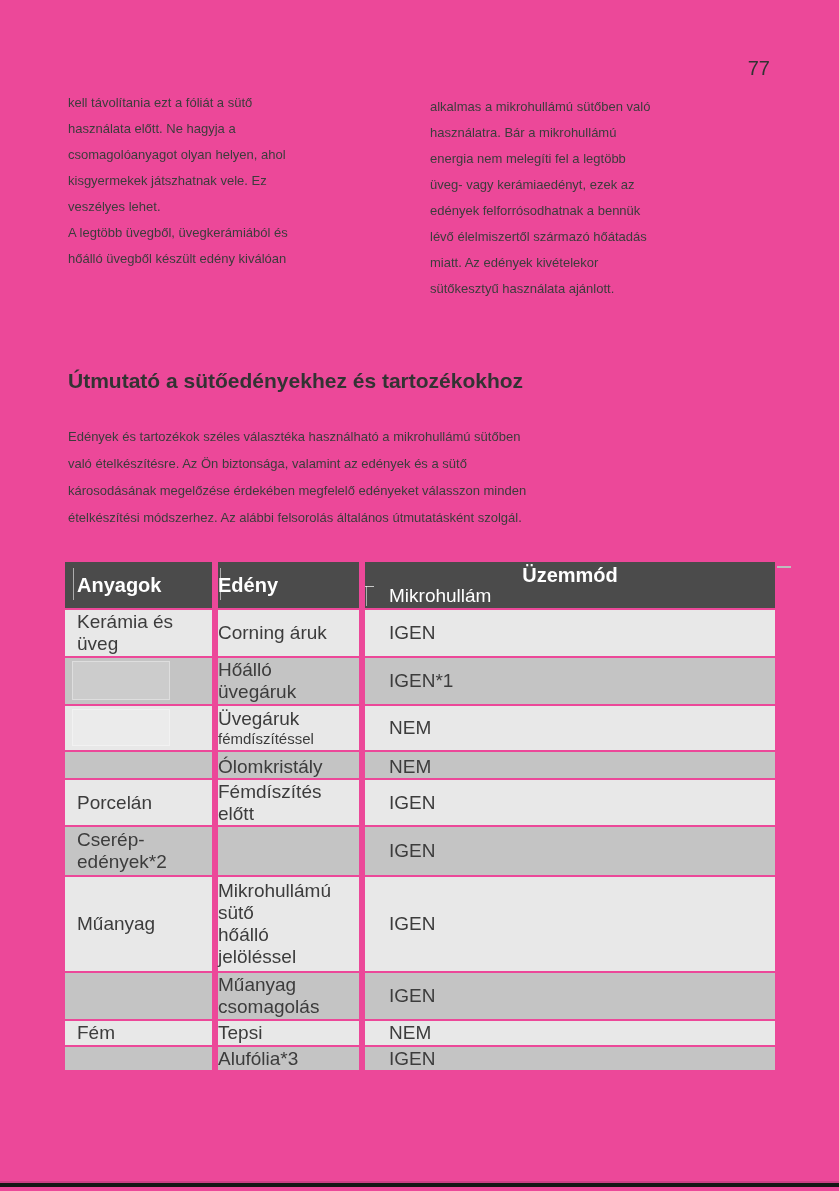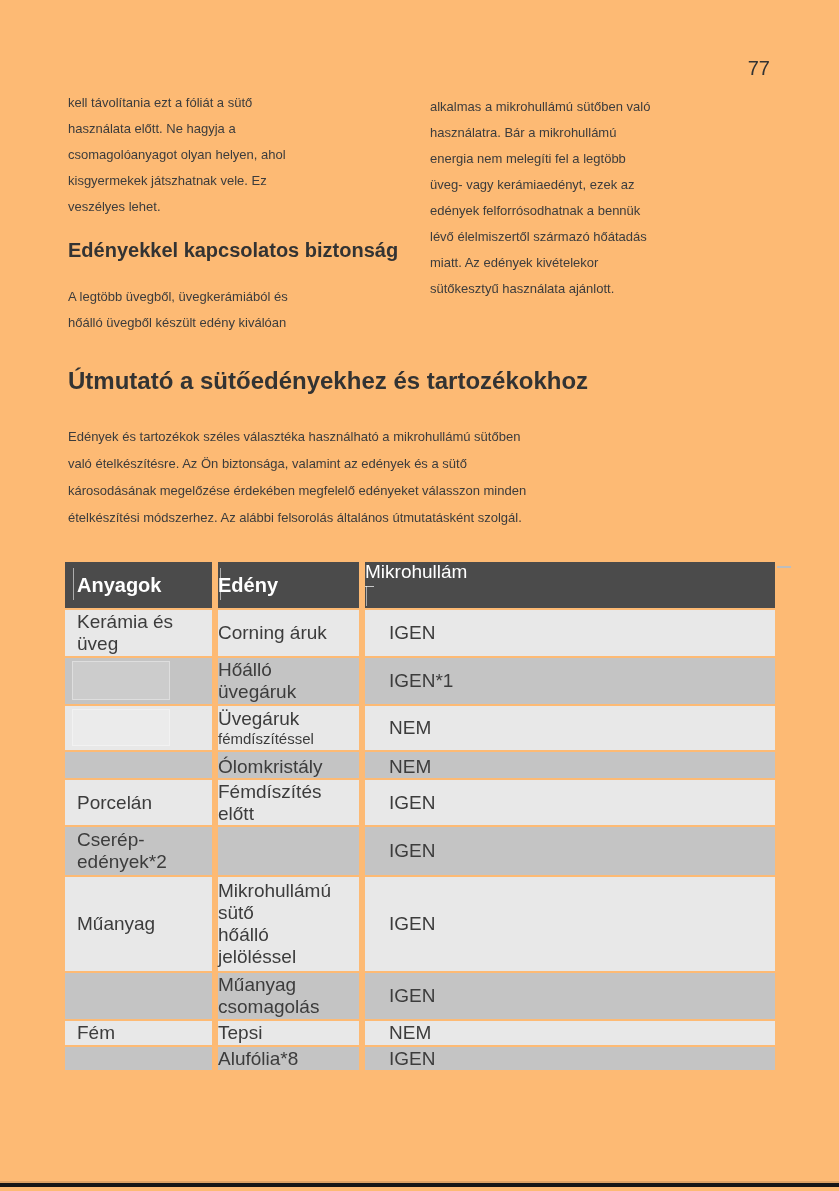--- a/index.html
+++ b/index.html
@@ -1,31 +1,31 @@
 <!DOCTYPE html>
 <html><head>
 <meta charset="utf-8">
 <style>
   html,body{margin:0;padding:0;background:#888;}
   .page{
-    position:relative;width:839px;height:1191px;background:#fdba74;
+    position:relative;width:839px;height:1191px;background:#ec4899;
     font-family:"Liberation Sans", sans-serif;color:#3c3c3c;overflow:hidden;
     margin:0 auto;
   }
   .page-number{
     position:absolute;top:57px;left:0;width:770px;text-align:right;
     font-size:20px;color:#333;
   }
   .bodytext{margin:0;font-size:13px;line-height:26px;white-space:pre-line;color:#3c3c3c;}
   .col-left{position:absolute;left:68px;top:90px;width:372px;}
   .col-right{position:absolute;left:430px;top:94px;width:380px;}
   .sub-heading{margin:17px 0 21px 0;font-size:20px;line-height:26px;font-weight:bold;color:#333;}
   .section-heading{
     position:absolute;left:68px;top:368px;margin:0;
-    font-size:24px;line-height:26px;font-weight:bold;color:#333;text-align:center;
+    font-size:21px;line-height:26px;font-weight:bold;color:#333;text-align:center;
   }
   .intro{position:absolute;left:68px;top:423px;width:712px;line-height:27px;}
 
   
   .guide-table{position:absolute;left:65px;top:545px;width:710px;font-size:19px;}
   .trow{display:flex;margin-top:2px;}
   .thead{margin-top:17px;}
   .cell{box-sizing:border-box;position:relative;display:flex;align-items:center;}
   .c1{width:147px;margin-right:6px;padding-left:12px;}
   .c2{width:141px;margin-right:6px;}
@@ -33,21 +33,21 @@
   .light .cell{background:#e8e8e8;}
   .dark .cell{background:#c4c4c4;}
   .cell span{white-space:pre-line;line-height:22px;}
   .cell .small{font-size:15px;line-height:18px;display:block;}
   .dishwrap{display:block;}
 
   .thead .cell{background:#4b4b4b;color:#ffffff;font-weight:bold;font-size:20px;}
   .thead{height:46px;}
   .th-mode{flex-direction:column;align-items:stretch;padding-left:0;}
   .mode-title{height:24px;line-height:26px;text-align:center;font-weight:bold;}
-  .mode-sub{height:22px;line-height:20px;text-align:left;padding-left:0;font-weight:normal;font-size:19px;}
+  .mode-sub{height:22px;line-height:20px;text-align:left;padding-left:24px;font-weight:normal;font-size:19px;}
 
   
   .vline{position:absolute;width:1px;background:rgba(255,255,255,.55);}
   .v-anyagok{left:8px;top:6px;height:32px;}
   .v-edeny{left:2px;top:6px;height:32px;}
   .v-mode{left:1px;top:24px;height:20px;}
   .tick-left{position:absolute;left:0;top:24px;width:9px;height:1px;background:rgba(255,255,255,.7);}
   .dash-right{position:absolute;right:-16px;top:21px;width:14px;height:2px;background:#bdbdbd;}
   .ghost::after{
     content:"";position:absolute;left:7px;right:42px;top:3px;bottom:4px;
@@ -77,21 +77,20 @@
 <div class="page">
 
   <div class="page-number">77</div>
 
   <div class="col-left">
     <p class="bodytext">kell távolítania ezt a fóliát a sütő
 használata előtt. Ne hagyja a
 csomagolóanyagot olyan helyen, ahol
 kisgyermekek játszhatnak vele. Ez
 veszélyes lehet.</p>
-    <h3 class="sub-heading">Edényekkel kapcsolatos biztonság</h3>
     <p class="bodytext">A legtöbb üvegből, üvegkerámiából és
 hőálló üvegből készült edény kiválóan</p>
   </div>
 
   <div class="col-right">
     <p class="bodytext">alkalmas a mikrohullámú sütőben való
 használatra. Bár a mikrohullámú
 energia nem melegíti fel a legtöbb
 üveg- vagy kerámiaedényt, ezek az
 edények felforrósodhatnak a bennük
@@ -115,20 +114,21 @@
         <div class="vline v-anyagok"></div>
         <span>Anyagok</span>
       </div>
       <div class="cell c2">
         <div class="vline v-edeny"></div>
         <span>Edény</span>
       </div>
       <div class="cell c3 th-mode">
         <div class="vline v-mode"></div>
         <div class="tick-left"></div>
+        <div class="mode-title">Üzemmód</div>
         <div class="mode-sub">Mikrohullám</div>
       </div>
     </div>
 
     <div class="trow light r0">
       <div class="cell c1">
           <span>Kerámia és
 üveg</span>
         </div>
       <div class="cell c2">
@@ -240,21 +240,21 @@
       <div class="cell c3">
           <span>NEM</span>
         </div>
     </div>
 
     <div class="trow dark r9">
       <div class="cell c1">
           <span></span>
         </div>
       <div class="cell c2">
-          <span class="dishwrap"><span>Alufólia*8</span><span class="small"></span></span>
+          <span class="dishwrap"><span>Alufólia*3</span><span class="small"></span></span>
         </div>
       <div class="cell c3">
           <span>IGEN</span>
         </div>
     </div>
 
   </div>
 
   <div class="scan-bar"></div>
 </div>

